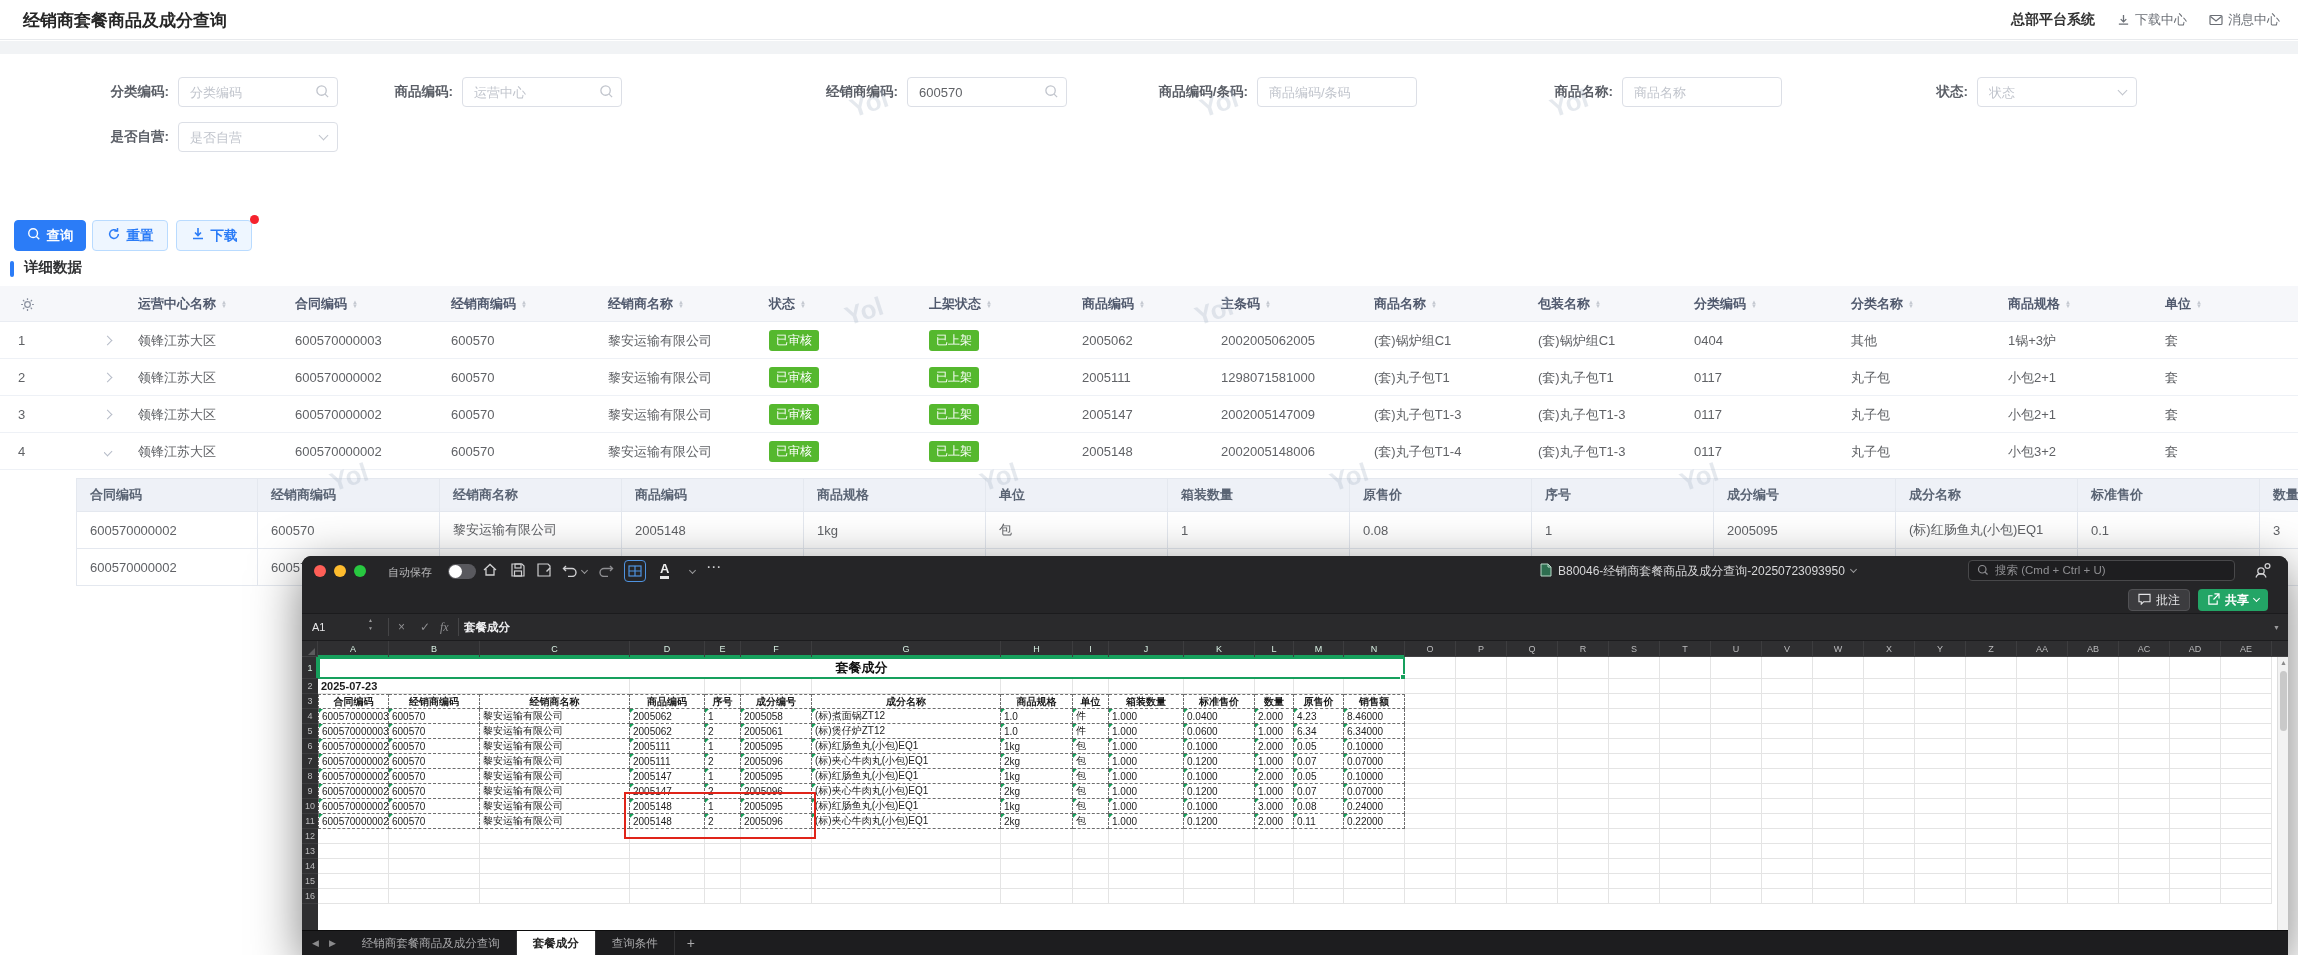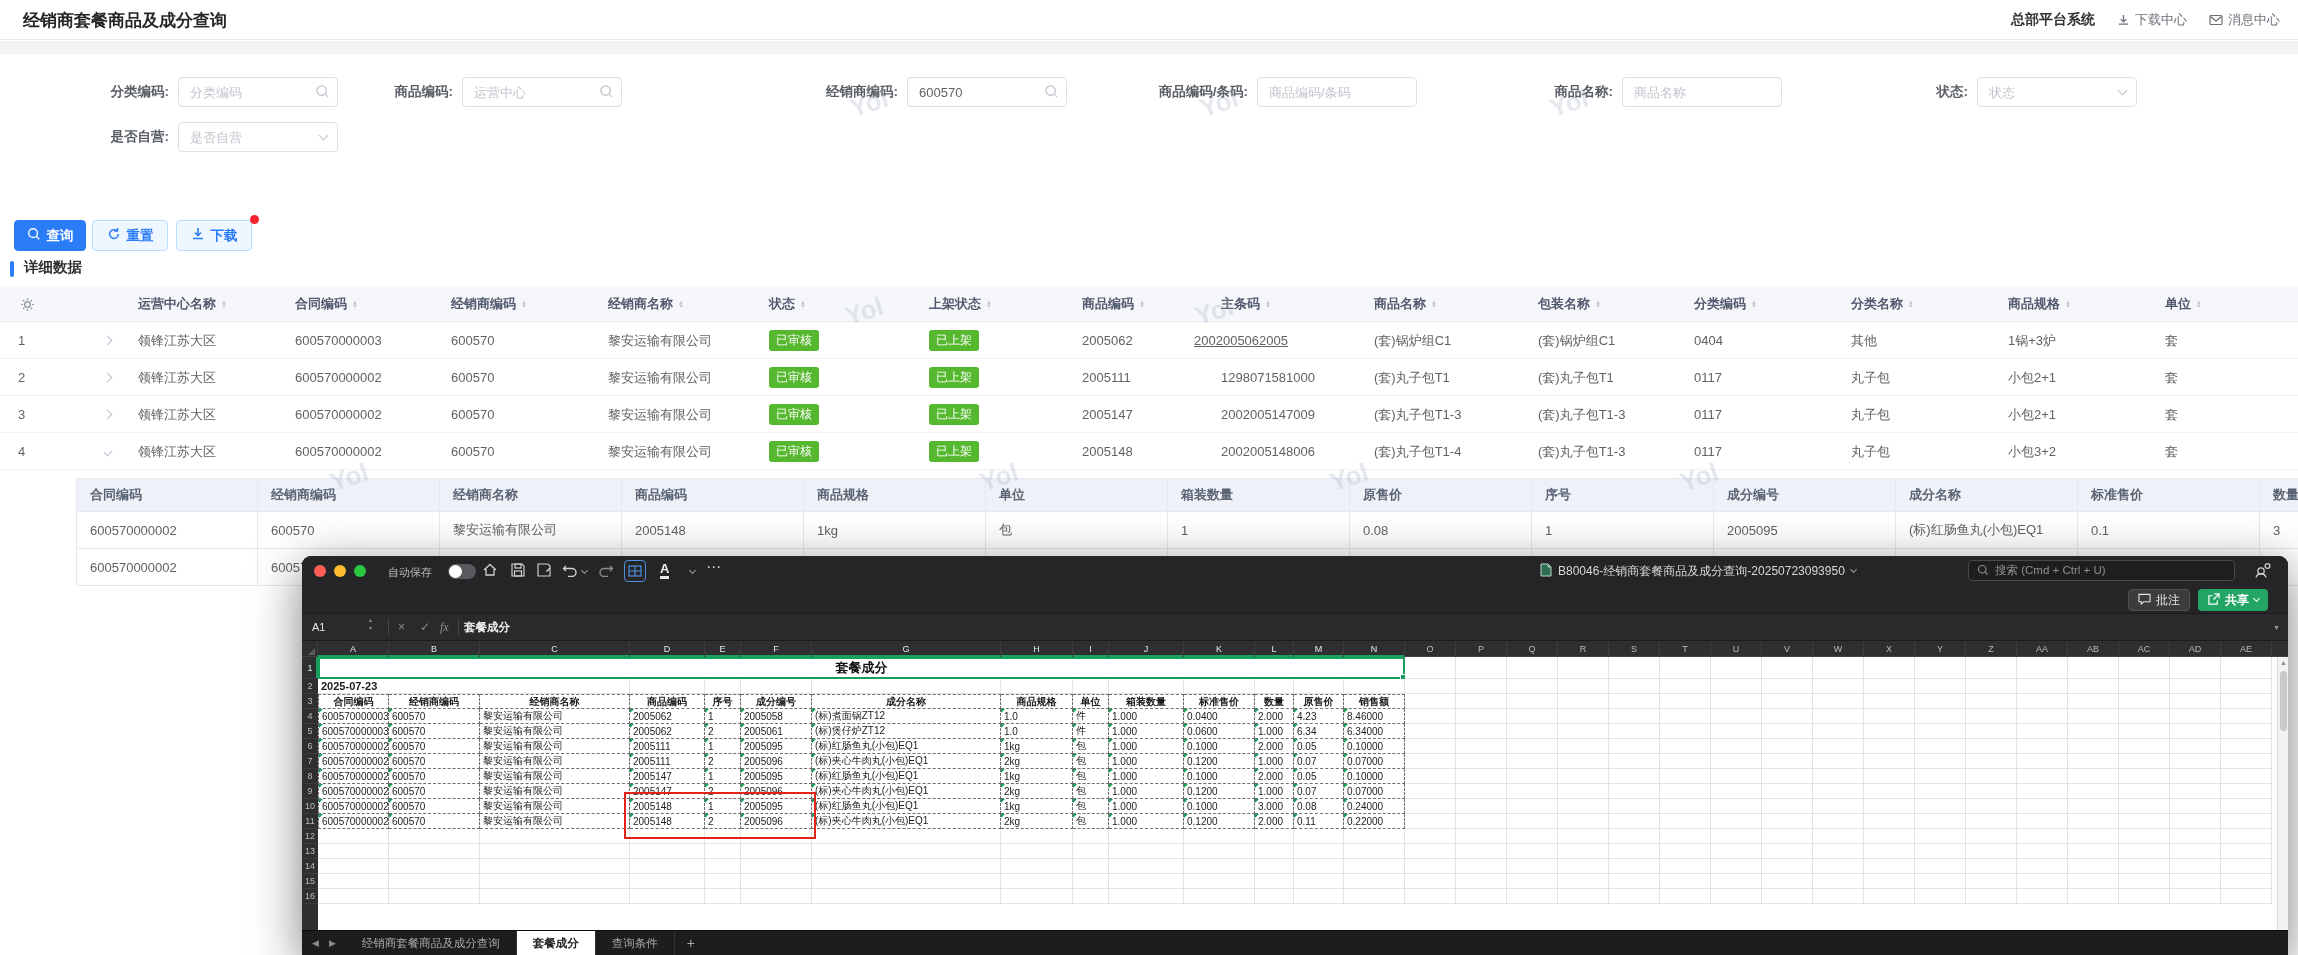--- a/index.html
+++ b/index.html
@@ -336,21 +336,21 @@
               <div class="mcell" style="left: 295px; width: 148px;">600570000003</div>
               <div class="mcell" style="left: 451px; width: 149px;">600570</div>
               <div class="mcell" style="left: 608px; width: 153px;">黎安运输有限公司</div>
               <div class="mcell" style="left: 769px; width: 152px;">
                 <span class="badge">已审核</span>
               </div>
               <div class="mcell" style="left: 929px; width: 145px;">
                 <span class="badge">已上架</span>
               </div>
               <div class="mcell" style="left: 1082px; width: 131px;">2005062</div>
-              <div class="mcell" style="left: 1194px; width: 145px; text-decoration: underline;">2002005062005</div>
+              <div class="mcell" style="left: 1221px; width: 145px;">2002005062005</div>
               <div class="mcell" style="left: 1374px; width: 156px;">(套)锅炉组C1</div>
               <div class="mcell" style="left: 1538px; width: 148px;">(套)锅炉组C1</div>
               <div class="mcell" style="left: 1694px; width: 149px;">0404</div>
               <div class="mcell" style="left: 1851px; width: 149px;">其他</div>
               <div class="mcell" style="left: 2008px; width: 149px;">1锅+3炉</div>
               <div class="mcell" style="left: 2165px; width: 117px;">套</div>
             </div>
             <div class="mrow">
               <div class="mcell" style="left: 18px; width: 60px;">2</div>
               <div class="mcell" style="left: 104px; width: 26px;">

